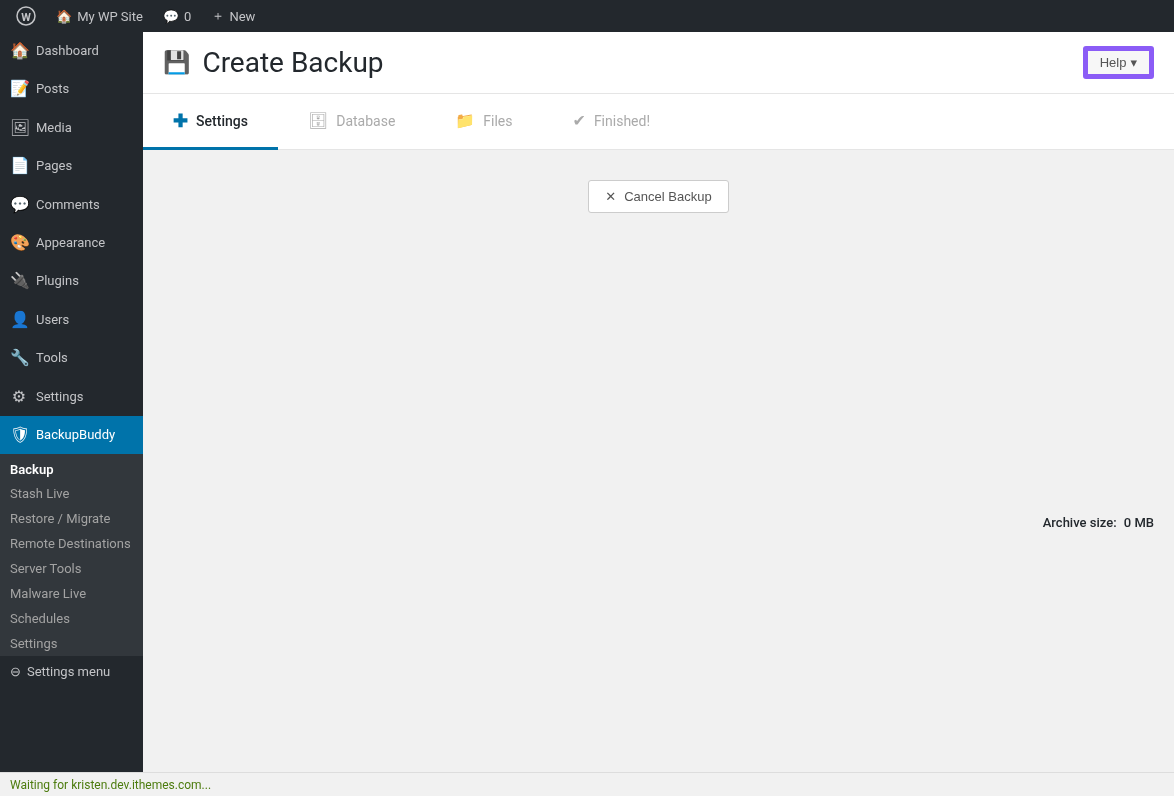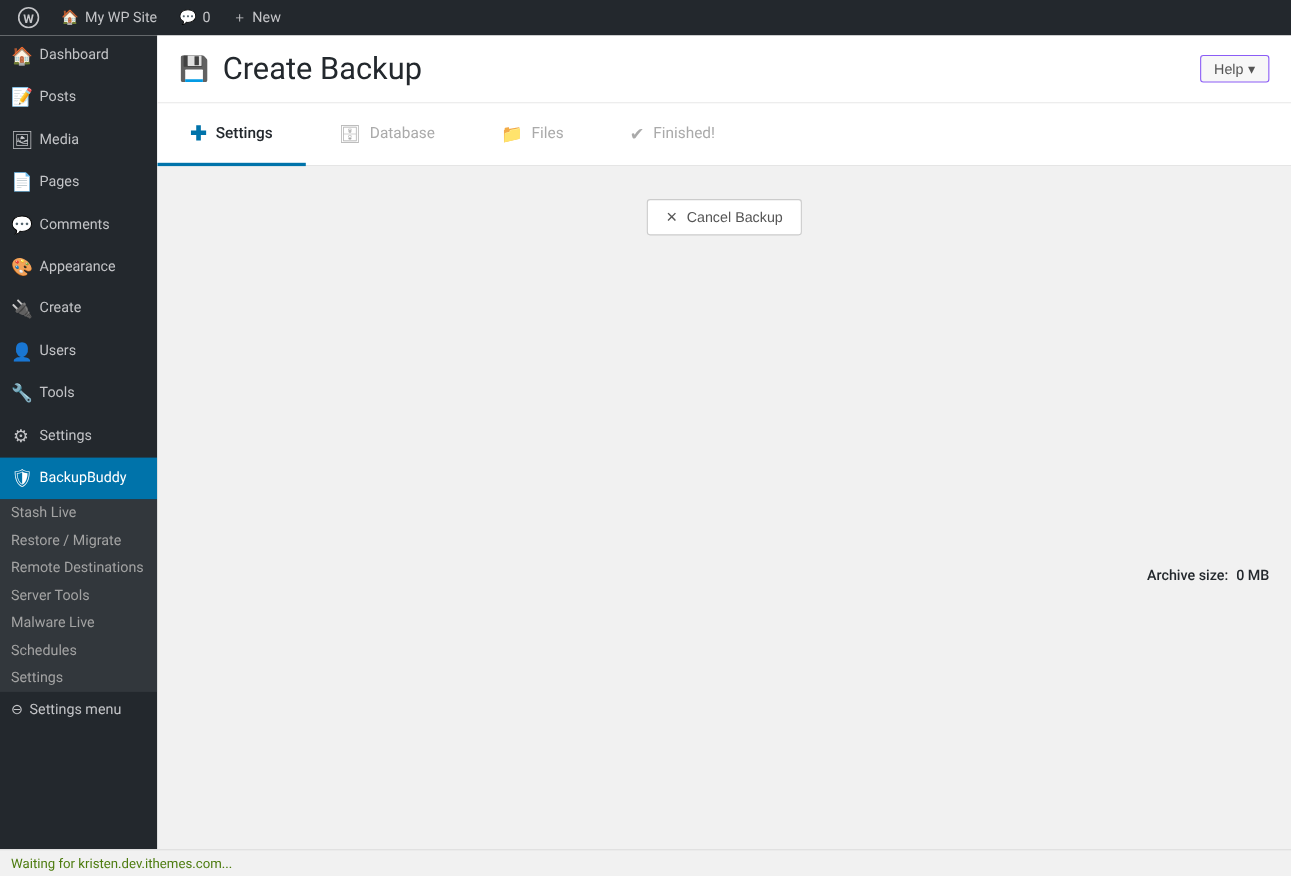--- a/index.html
+++ b/index.html
@@ -113,21 +113,21 @@
       font-size: 22px;
       color: #555;
     }
     .page-title {
       font-size: 28px;
       font-weight: 400;
       color: #23282d;
     }
     .help-btn {
       background: #f7f7f7;
-      border: 1px solid #8b5cf6;
+      border: 5px solid #8b5cf6;
       border-radius: 3px;
       padding: 4px 12px;
       font-size: 13px;
       color: #555;
       cursor: pointer;
       display: flex;
       align-items: center;
       gap: 4px;
     }
 
@@ -253,40 +253,43 @@
     <div class="sidebar-item">
       <span class="sidebar-icon">💬</span>
       <span>Comments</span>
     </div>
     <div class="sidebar-item">
       <span class="sidebar-icon">🎨</span>
       <span>Appearance</span>
     </div>
     <div class="sidebar-item">
       <span class="sidebar-icon">🔌</span>
-      <span>Create</span>
+      <span>Plugins</span>
     </div>
     <div class="sidebar-item">
       <span class="sidebar-icon">👤</span>
       <span>Users</span>
     </div>
     <div class="sidebar-item">
       <span class="sidebar-icon">🔧</span>
       <span>Tools</span>
     </div>
     <div class="sidebar-item">
       <span class="sidebar-icon">⚙</span>
       <span>Settings</span>
     </div>
     <div class="sidebar-item active">
       <span class="sidebar-icon">🛡</span>
       <span>BackupBuddy</span>
     </div>
 
     <div class="submenu">
+      <div class="submenu-section-label">
+        <span>Backup</span>
+      </div>
       <div class="submenu-item">Stash Live</div>
       <div class="submenu-item">Restore / Migrate</div>
       <div class="submenu-item">Remote Destinations</div>
       <div class="submenu-item">Server Tools</div>
       <div class="submenu-item">Malware Live</div>
       <div class="submenu-item">Schedules</div>
       <div class="submenu-item">Settings</div>
     </div>
 
     <div class="collapse-menu">

